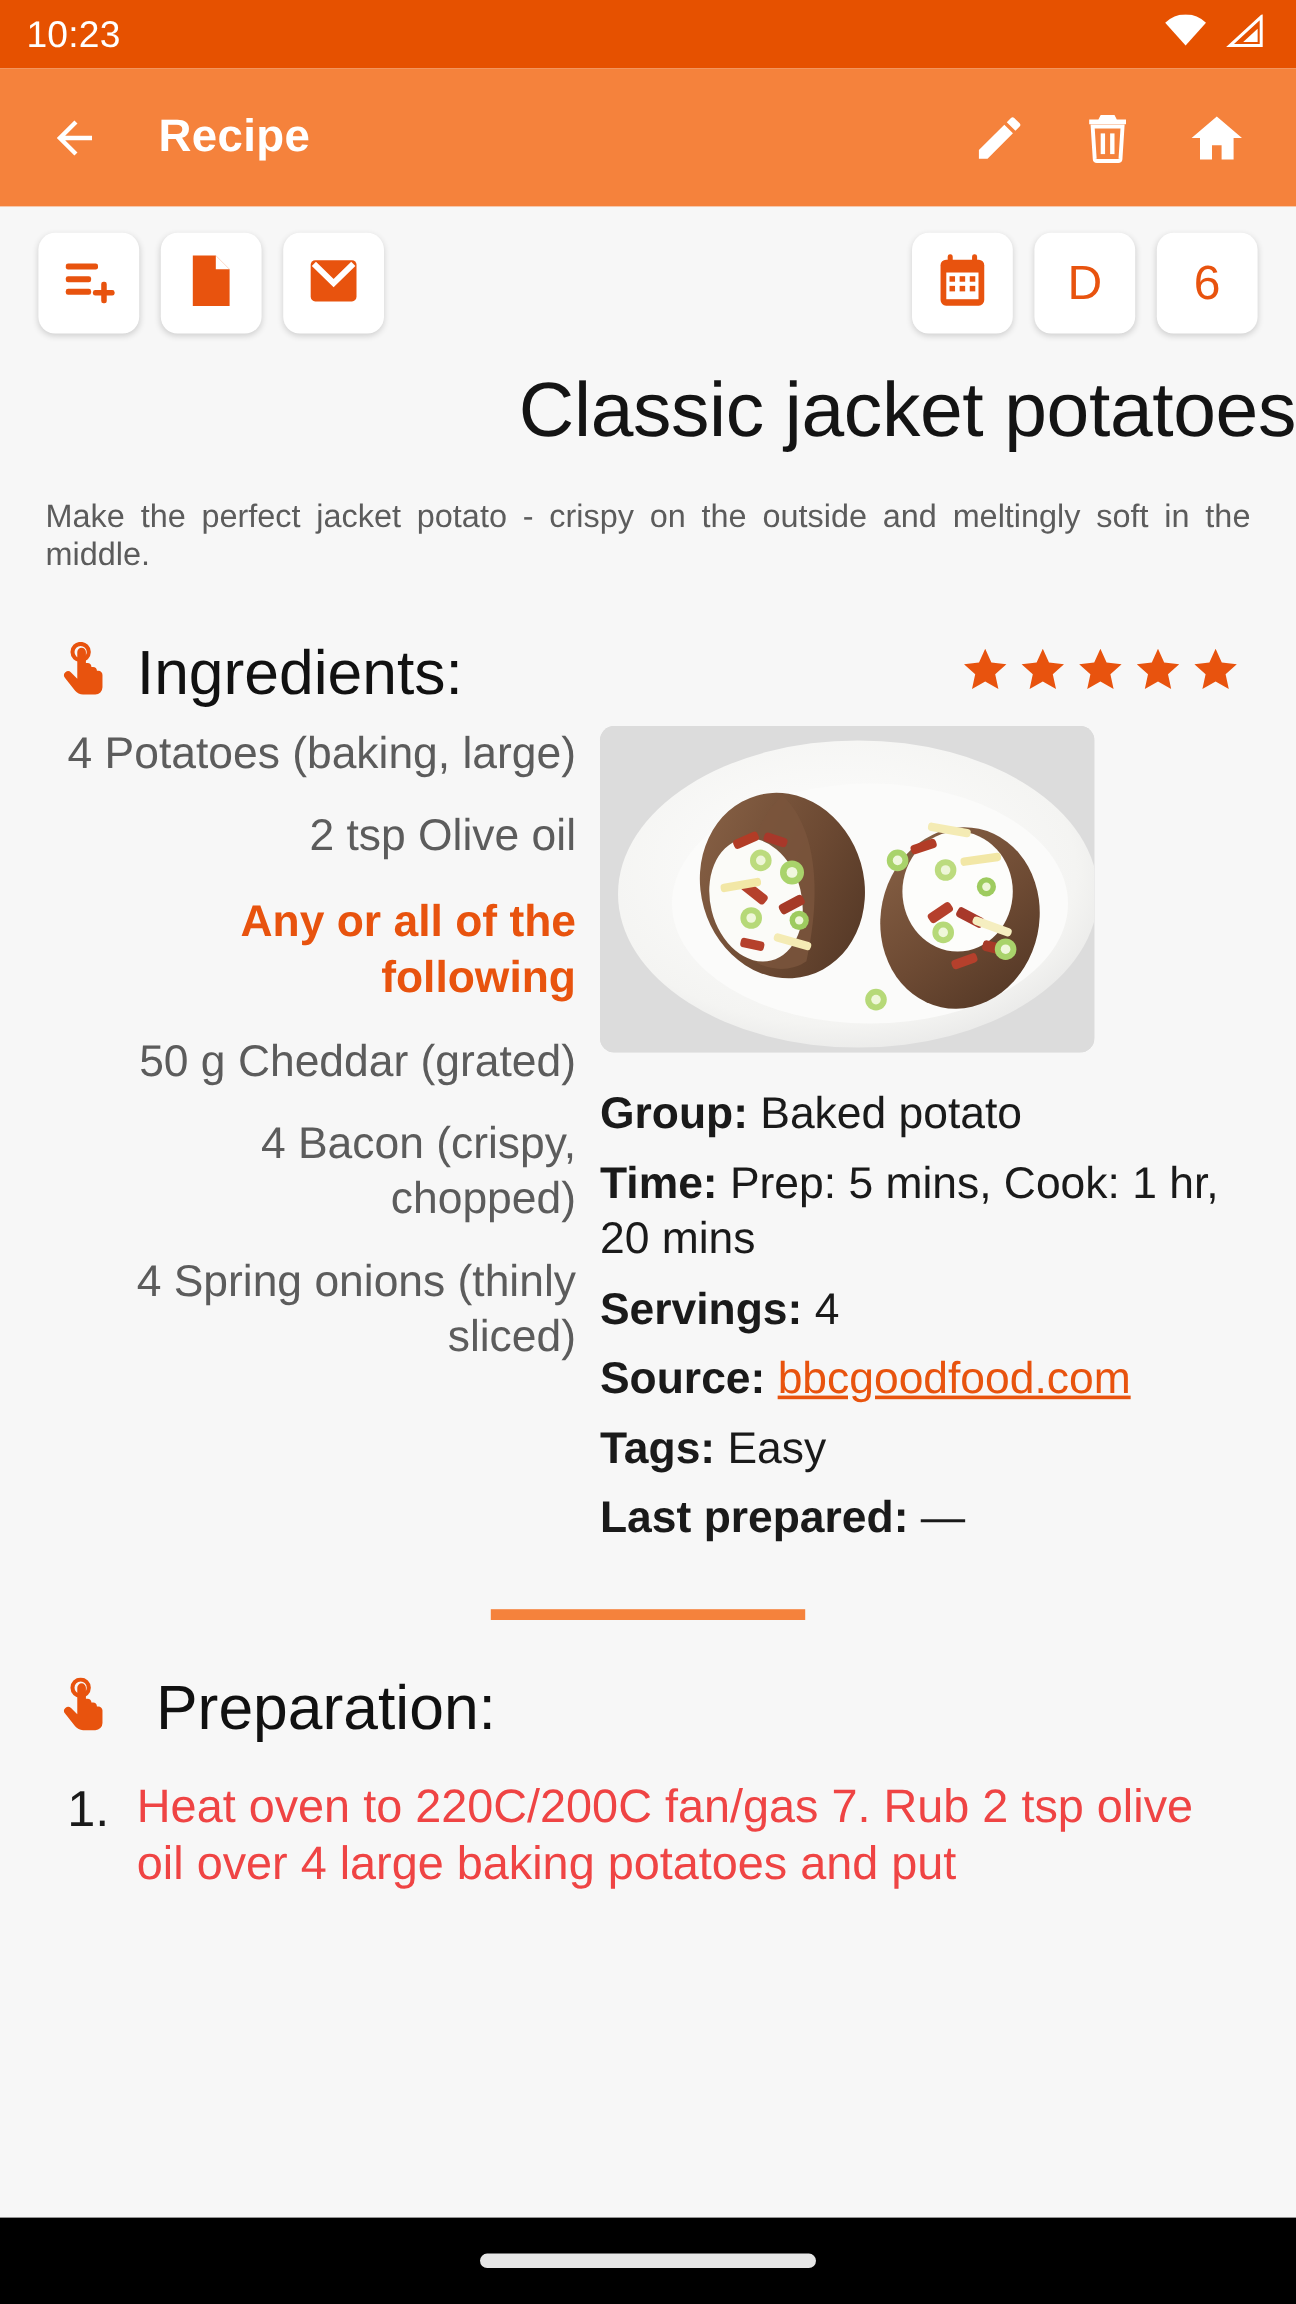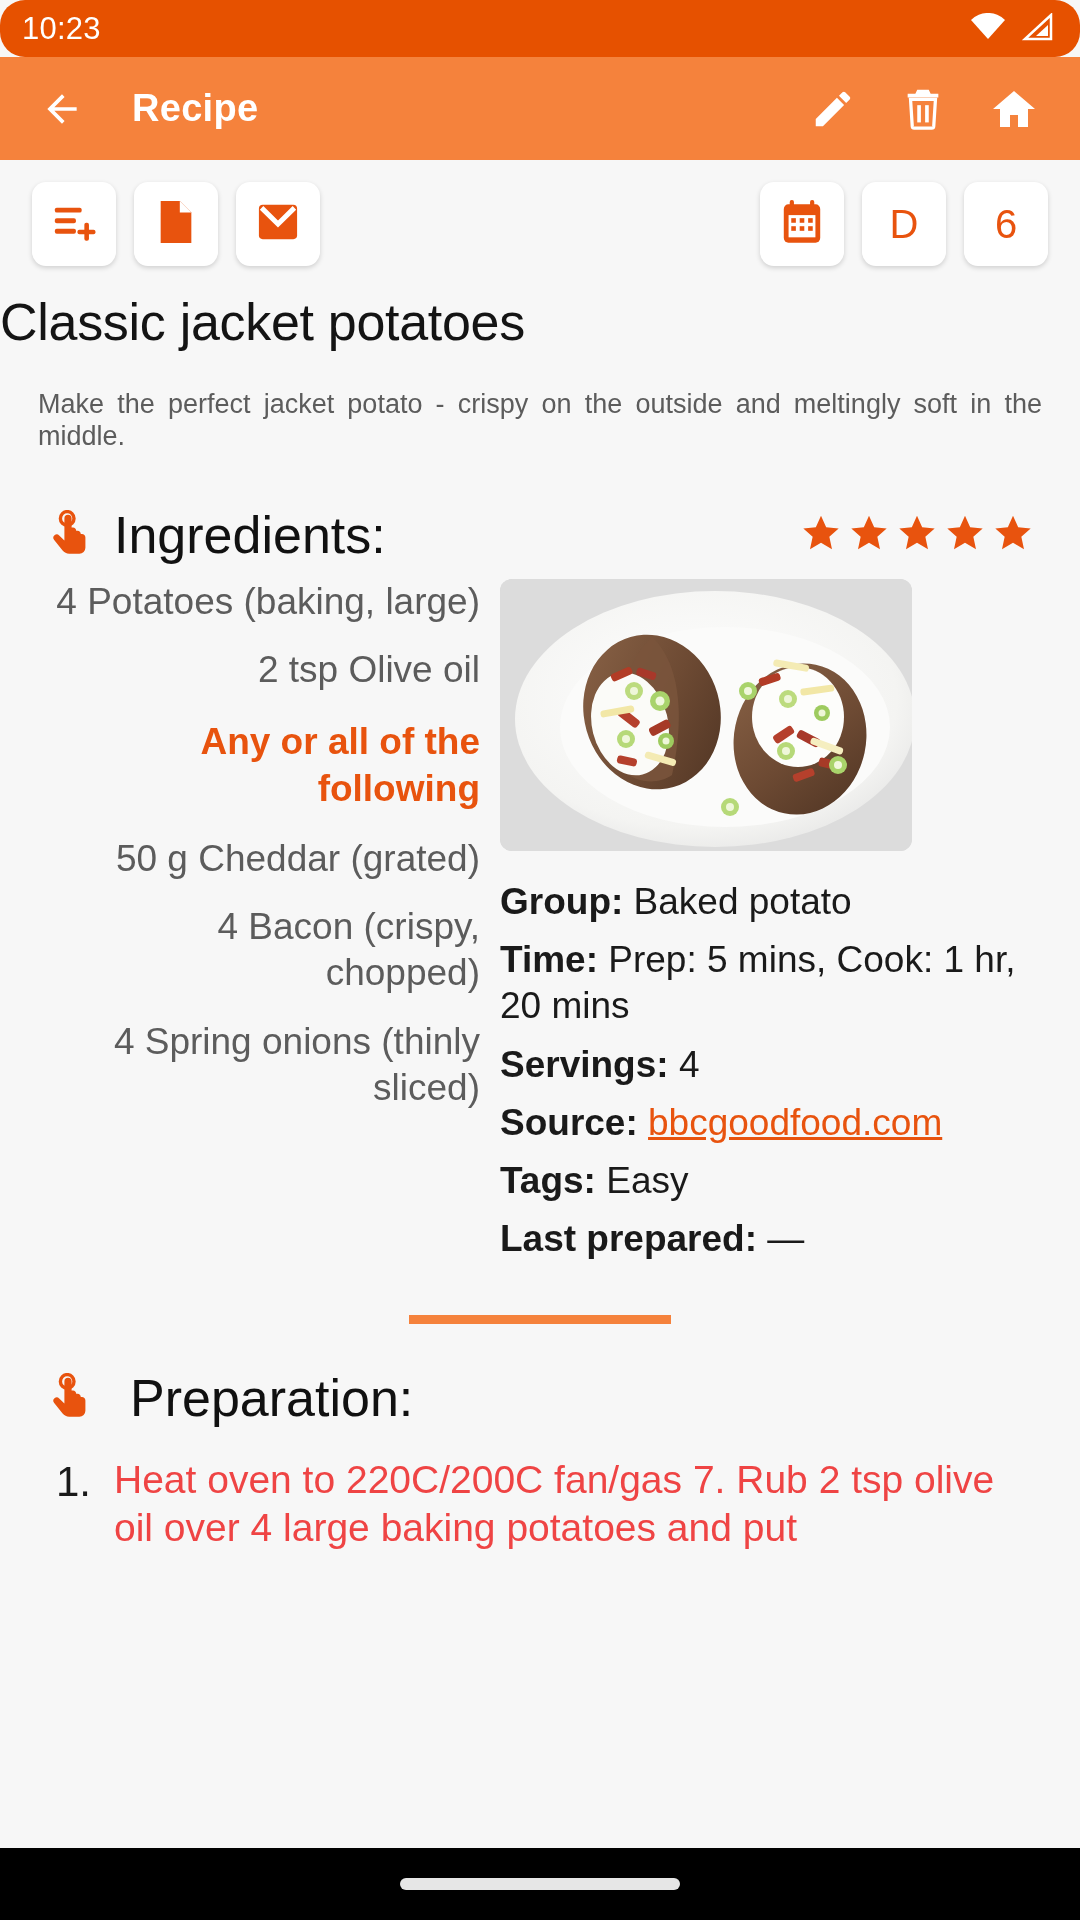--- a/index.html
+++ b/index.html
@@ -9,31 +9,30 @@
     background:#f7f7f7;
     overflow:hidden;
     position:relative;
   }
 
   
   .statusbar{
     height:57px; background:#e65100;
     display:flex; align-items:center; justify-content:space-between;
     padding:0 26px 0 22px;
-    border-radius:25px;
   }
   .status-time{
     color:#ffffff; font-size:31px; font-weight:400;
     letter-spacing:.2px; line-height:1;
   }
   .status-icons{ display:flex; align-items:center; gap:14px; }
 
   
   .appbar{
-    height:103px; background:#f5823c;
+    height:115px; background:#f5823c;
     display:flex; align-items:center; padding:0 26px 0 40px;
   }
   .appbar-title{
     color:#fff; font-size:38px; font-weight:bold;
     margin-left:48px; letter-spacing:.3px; flex:1;
   }
   .appbar-actions{ display:flex; align-items:center; gap:44px; padding-right:16px; }
   .ico-btn{ display:flex; align-items:center; justify-content:center; cursor:pointer; }
 
   
@@ -46,21 +45,21 @@
   .qbtn{
     width:84px; height:84px; background:#ffffff; border-radius:14px;
     box-shadow:0 2px 5px rgba(0,0,0,.16);
     display:flex; align-items:center; justify-content:center;
     cursor:pointer; color:#e8530e;
   }
   .qbtn-label{ font-size:40px; color:#e8530e; font-weight:400; line-height:1; }
 
   
   .recipe-title{
-    text-align:left; font-size:52px; color:#141414;
+    text-align:right; font-size:64px; color:#141414;
     margin-top:26px; font-weight:400; letter-spacing:-.3px;
   }
   .recipe-desc{
     margin:36px 38px 0 38px;
     font-size:27px; line-height:1.2; color:#5c5c5c;
     text-align:justify; text-align-last:left;
   }
 
   
   .section-head{

